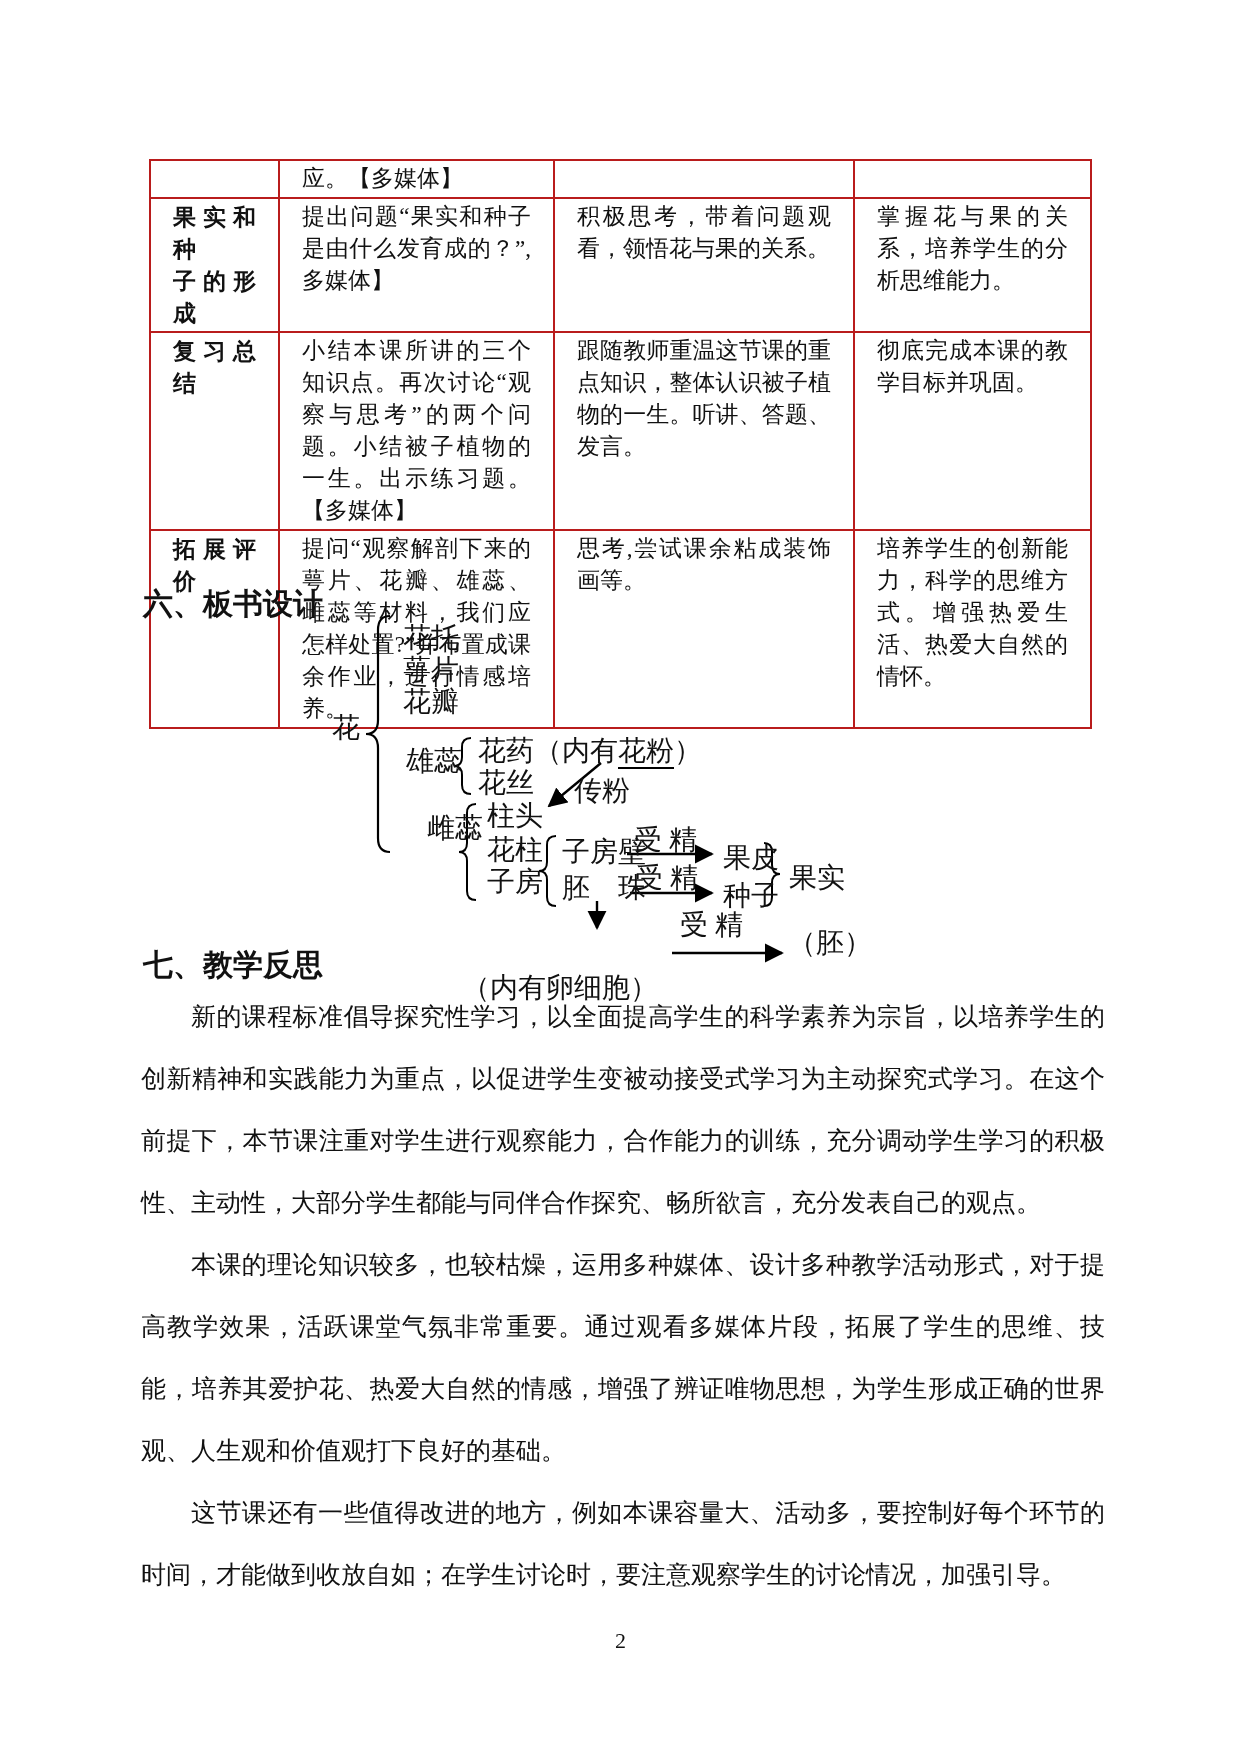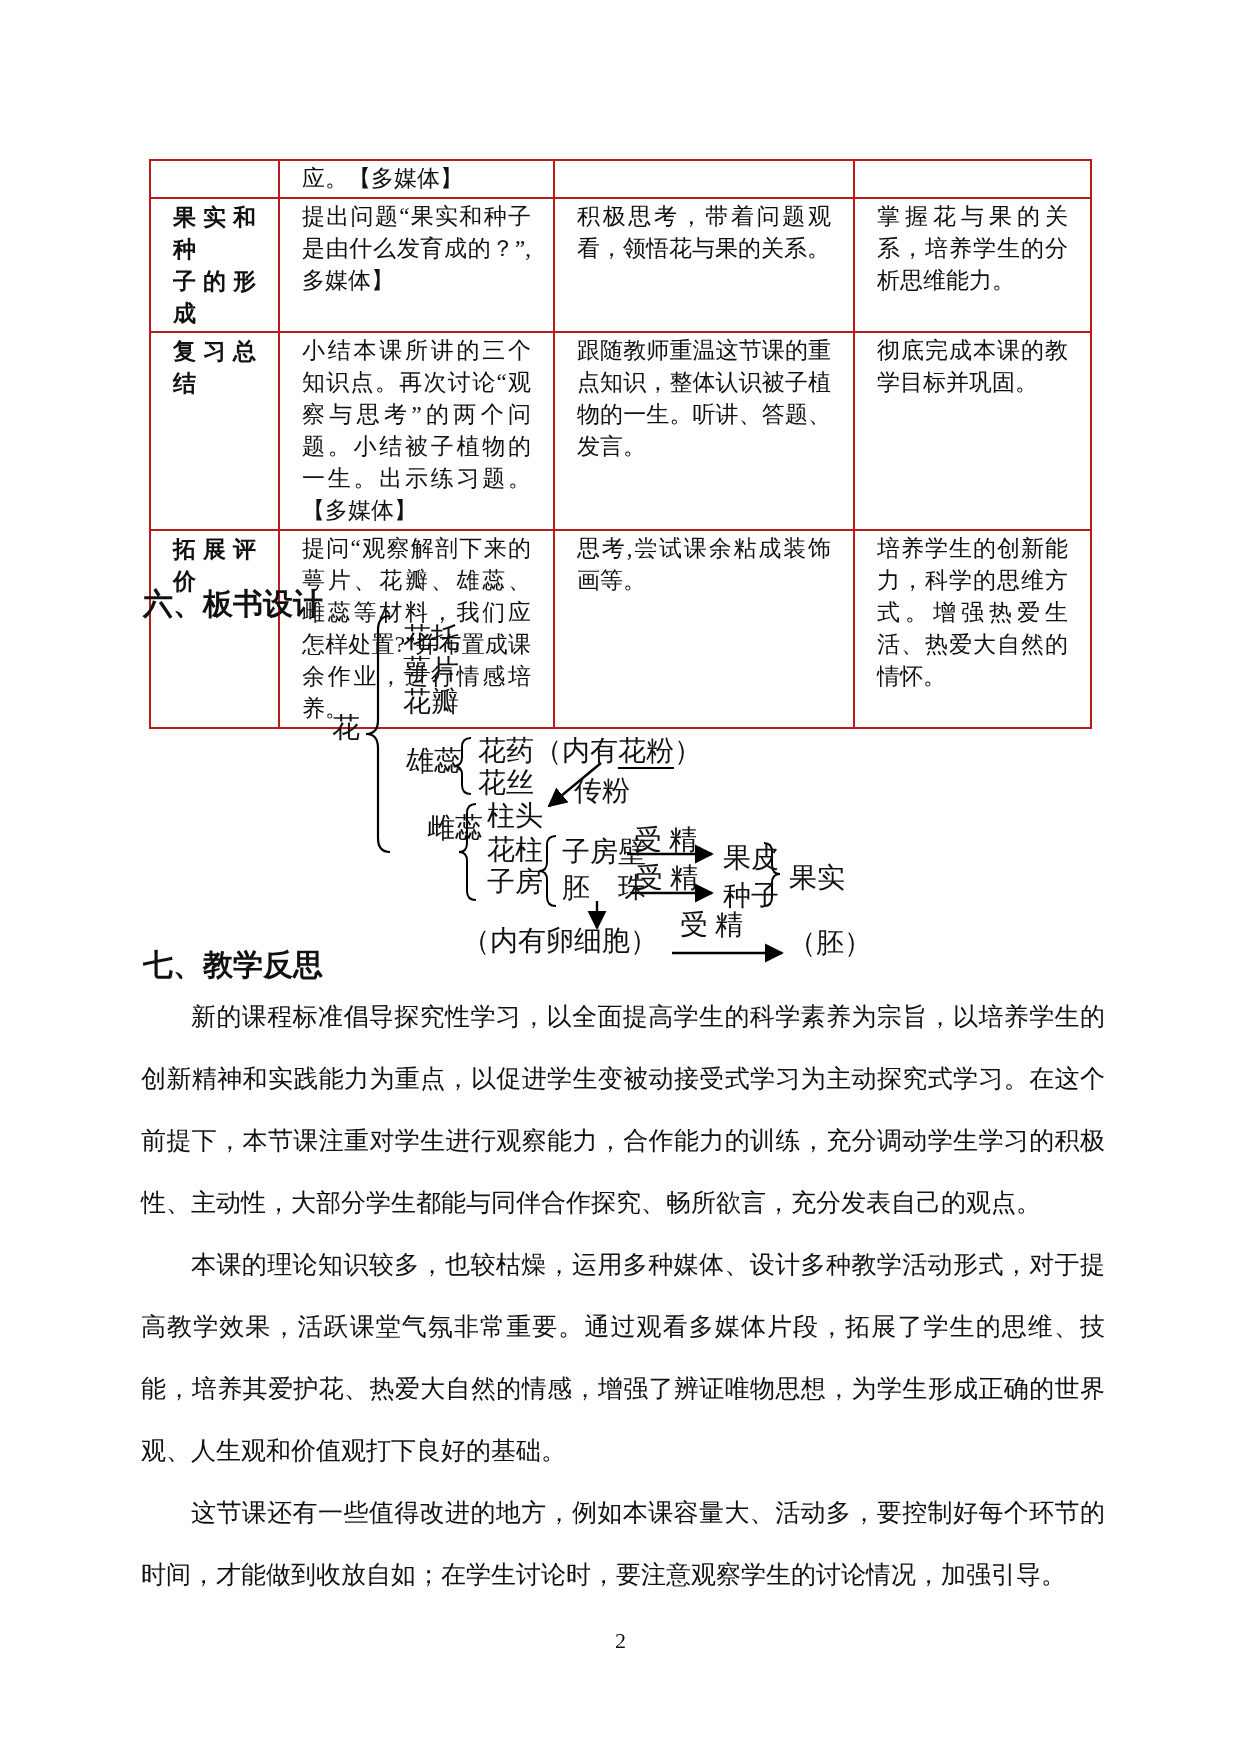--- a/index.html
+++ b/index.html
@@ -172,21 +172,21 @@
   <div class="dlabel" style="left:487px;top:804px;">柱头</div>
   <div class="dlabel" style="left:487px;top:838px;">花柱</div>
   <div class="dlabel" style="left:487px;top:870px;">子房</div>
   <div class="dlabel" style="left:562px;top:840px;">子房壁</div>
   <div class="dlabel" style="left:634px;top:828px;">受 精</div>
   <div class="dlabel" style="left:723px;top:846px;">果皮</div>
   <div class="dlabel" style="left:562px;top:876px;">胚　珠</div>
   <div class="dlabel" style="left:635px;top:866px;">受 精</div>
   <div class="dlabel" style="left:723px;top:884px;">种子</div>
   <div class="dlabel" style="left:789px;top:866px;">果实</div>
-  <div class="dlabel" style="left:462px;top:929px;">（内有卵细胞）</div>
+  <div class="dlabel" style="left:462px;top:976px;">（内有卵细胞）</div>
   <div class="dlabel" style="left:680px;top:913px;">受 精</div>
   <div class="dlabel" style="left:788px;top:931px;">（胚）</div>
 
   <div class="h-section" style="top:953px;">七、教学反思</div>
 
   <div class="reflection">
     <p>新的课程标准倡导探究性学习，以全面提高学生的科学素养为宗旨，以培养学生的创新精神和实践能力为重点，以促进学生变被动接受式学习为主动探究式学习。在这个前提下，本节课注重对学生进行观察能力，合作能力的训练，充分调动学生学习的积极性、主动性，大部分学生都能与同伴合作探究、畅所欲言，充分发表自己的观点。</p>
     <p>本课的理论知识较多，也较枯燥，运用多种媒体、设计多种教学活动形式，对于提高教学效果，活跃课堂气氛非常重要。通过观看多媒体片段，拓展了学生的思维、技能，培养其爱护花、热爱大自然的情感，增强了辨证唯物思想，为学生形成正确的世界观、人生观和价值观打下良好的基础。</p>
     <p>这节课还有一些值得改进的地方，例如本课容量大、活动多，要控制好每个环节的时间，才能做到收放自如；在学生讨论时，要注意观察学生的讨论情况，加强引导。</p>
   </div>

